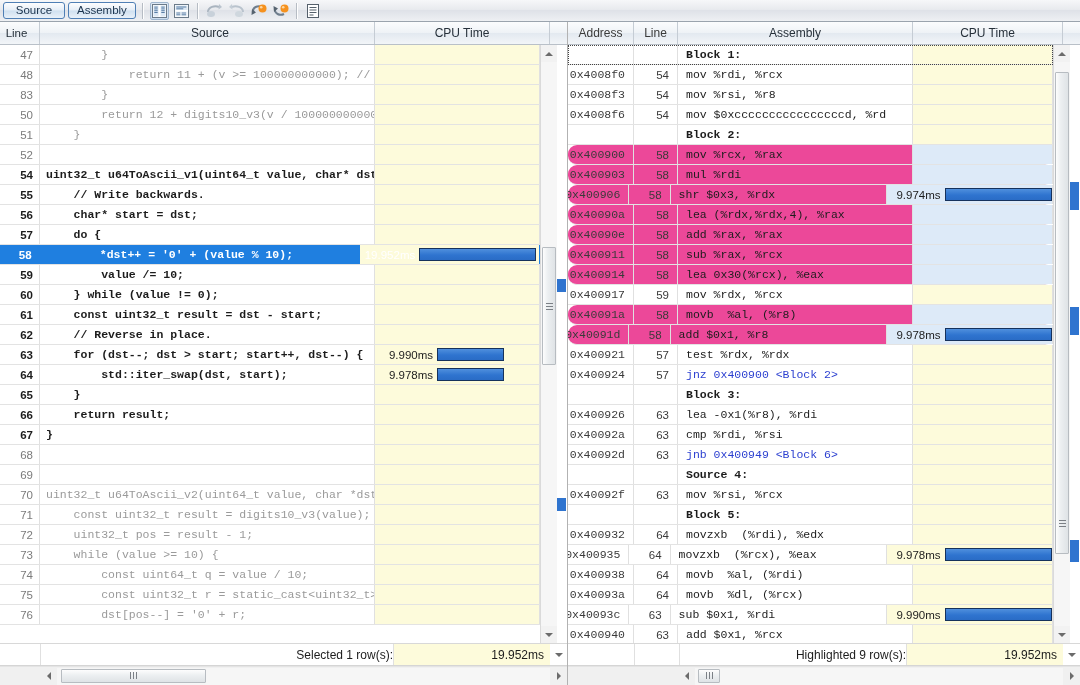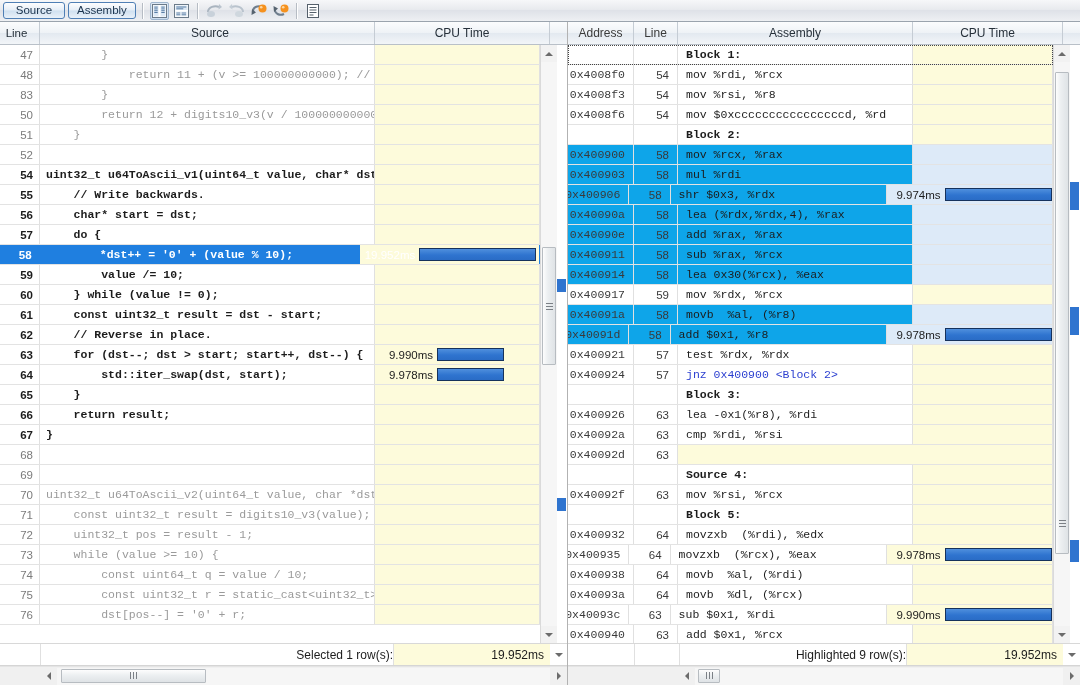--- a/index.html
+++ b/index.html
@@ -60,21 +60,21 @@
   .cell{box-sizing:border-box;border-right:1px solid #e0e0e0;height:100%;display:flex;align-items:center;overflow:hidden;white-space:pre;}
 
   .c-line{width:40px;justify-content:flex-end;padding-right:6px;color:#7b7b7b;font-size:11.5px;font-family:"Liberation Sans",sans-serif;}
   .c-src{width:335px;padding-left:6px;color:#9a9a9a;font-family:"Liberation Mono","DejaVu Sans Mono",monospace;font-size:11.5px;}
   .c-cpu{width:auto;flex:1 1 auto;border-right:1px solid #e0e0e0;background:#fdfbdb;position:relative;padding-right:3px;}
 
   .row.active .c-line,.row.active .c-src{color:#fff;font-weight:bold;}
   .row.active{background:#1f7fe0;}
   .row.active .cell{border-right-color:#1f7fe0;}
   .row.strong .c-line,.row.strong .c-src{color:#1c1c1c;font-weight:bold;}
-  .row.lit{background:#0ea5e9;}
+  .row.lit{background:#ec4899;border-radius:9px;}
 
   
   .cpu-in{display:flex;align-items:center;width:100%;height:100%;}
   .cpu-val{font-size:11.5px;color:#1c1c1c;text-align:right;padding-right:4px;white-space:nowrap;}
   .row.active .cpu-val{color:#fff;}
   .bar{
     height:13px;box-sizing:border-box;
     background:linear-gradient(to bottom,#4f8fdd 0%,#2f74cf 55%,#2a6cc6 100%);
     border:1px solid #16325c;
   }
@@ -552,20 +552,21 @@
             </div>
             <div class="row">
               <div class="cell a-addr">0x40092a</div>
               <div class="cell a-ln">63</div>
               <div class="cell a-asm">cmp %rdi, %rsi</div>
               <div class="cell a-cpu"><div class="cpu-in"></div></div>
             </div>
             <div class="row">
               <div class="cell a-addr">0x40092d</div>
               <div class="cell a-ln">63</div>
+              <div class="cell a-asm link">jnb 0x400949 &lt;Block 6&gt;</div>
               <div class="cell a-cpu"><div class="cpu-in"></div></div>
             </div>
             <div class="row">
               <div class="cell a-addr"></div>
               <div class="cell a-ln"></div>
               <div class="cell a-asm bold">Source 4:</div>
               <div class="cell a-cpu"><div class="cpu-in"></div></div>
             </div>
             <div class="row">
               <div class="cell a-addr">0x40092f</div>

